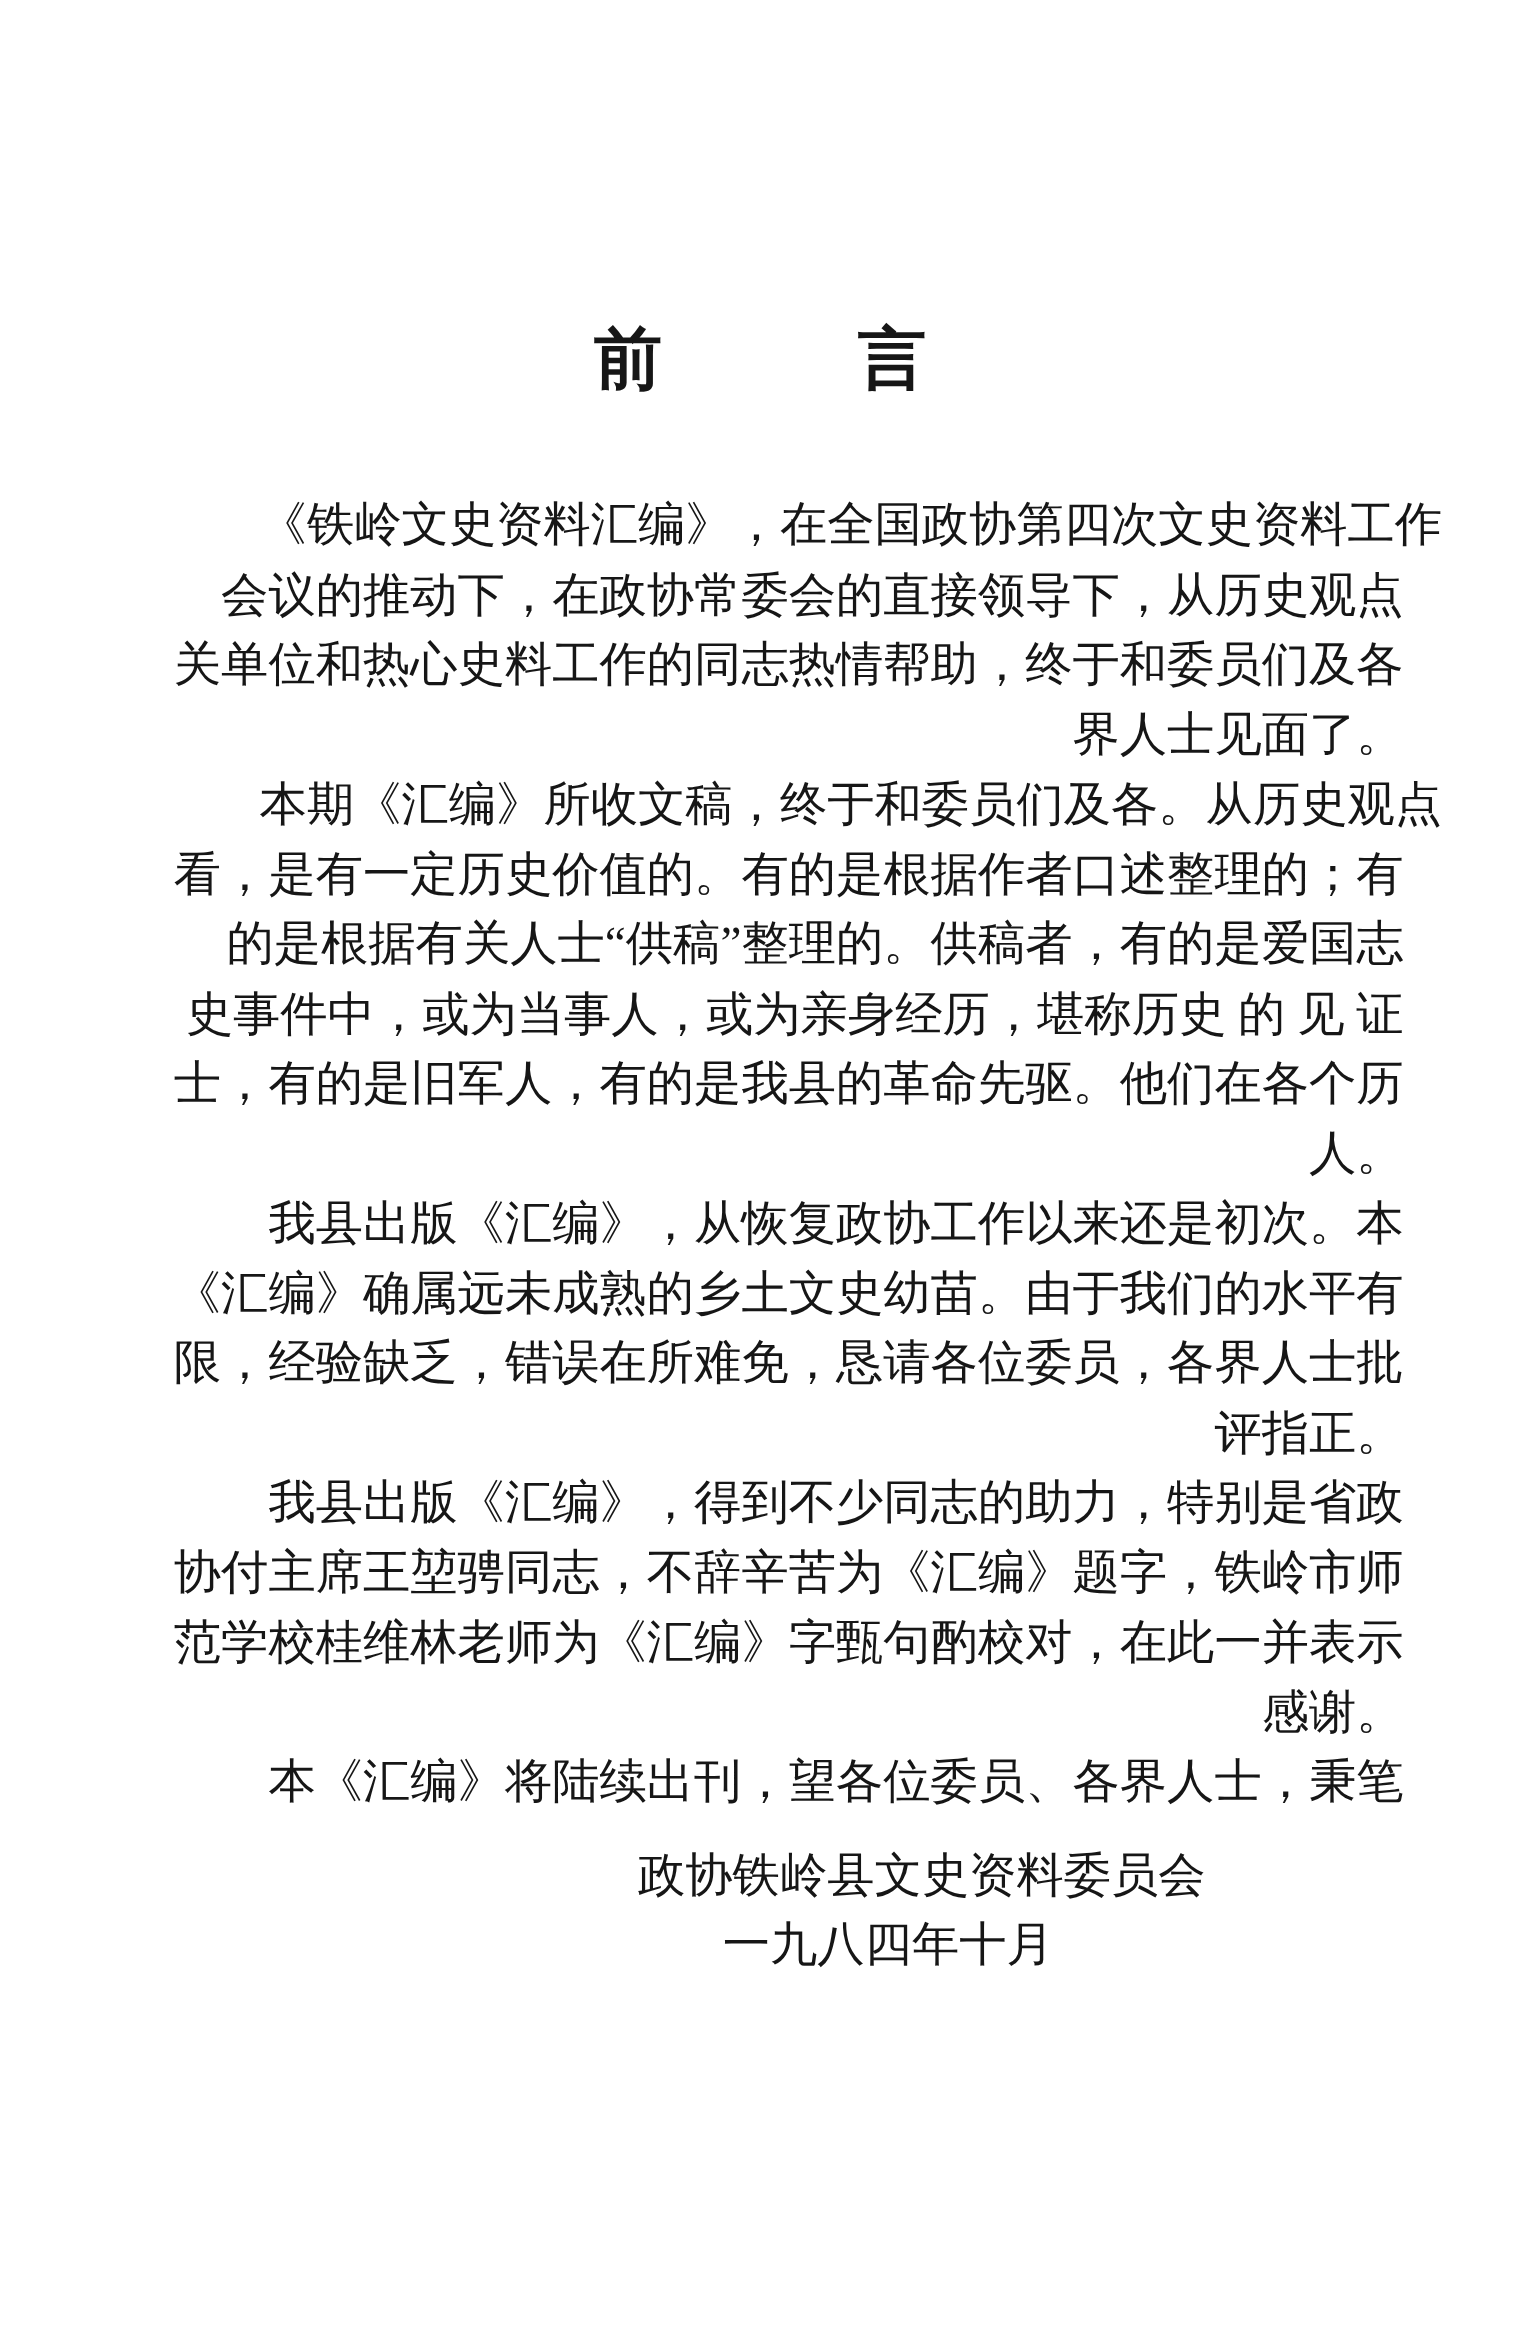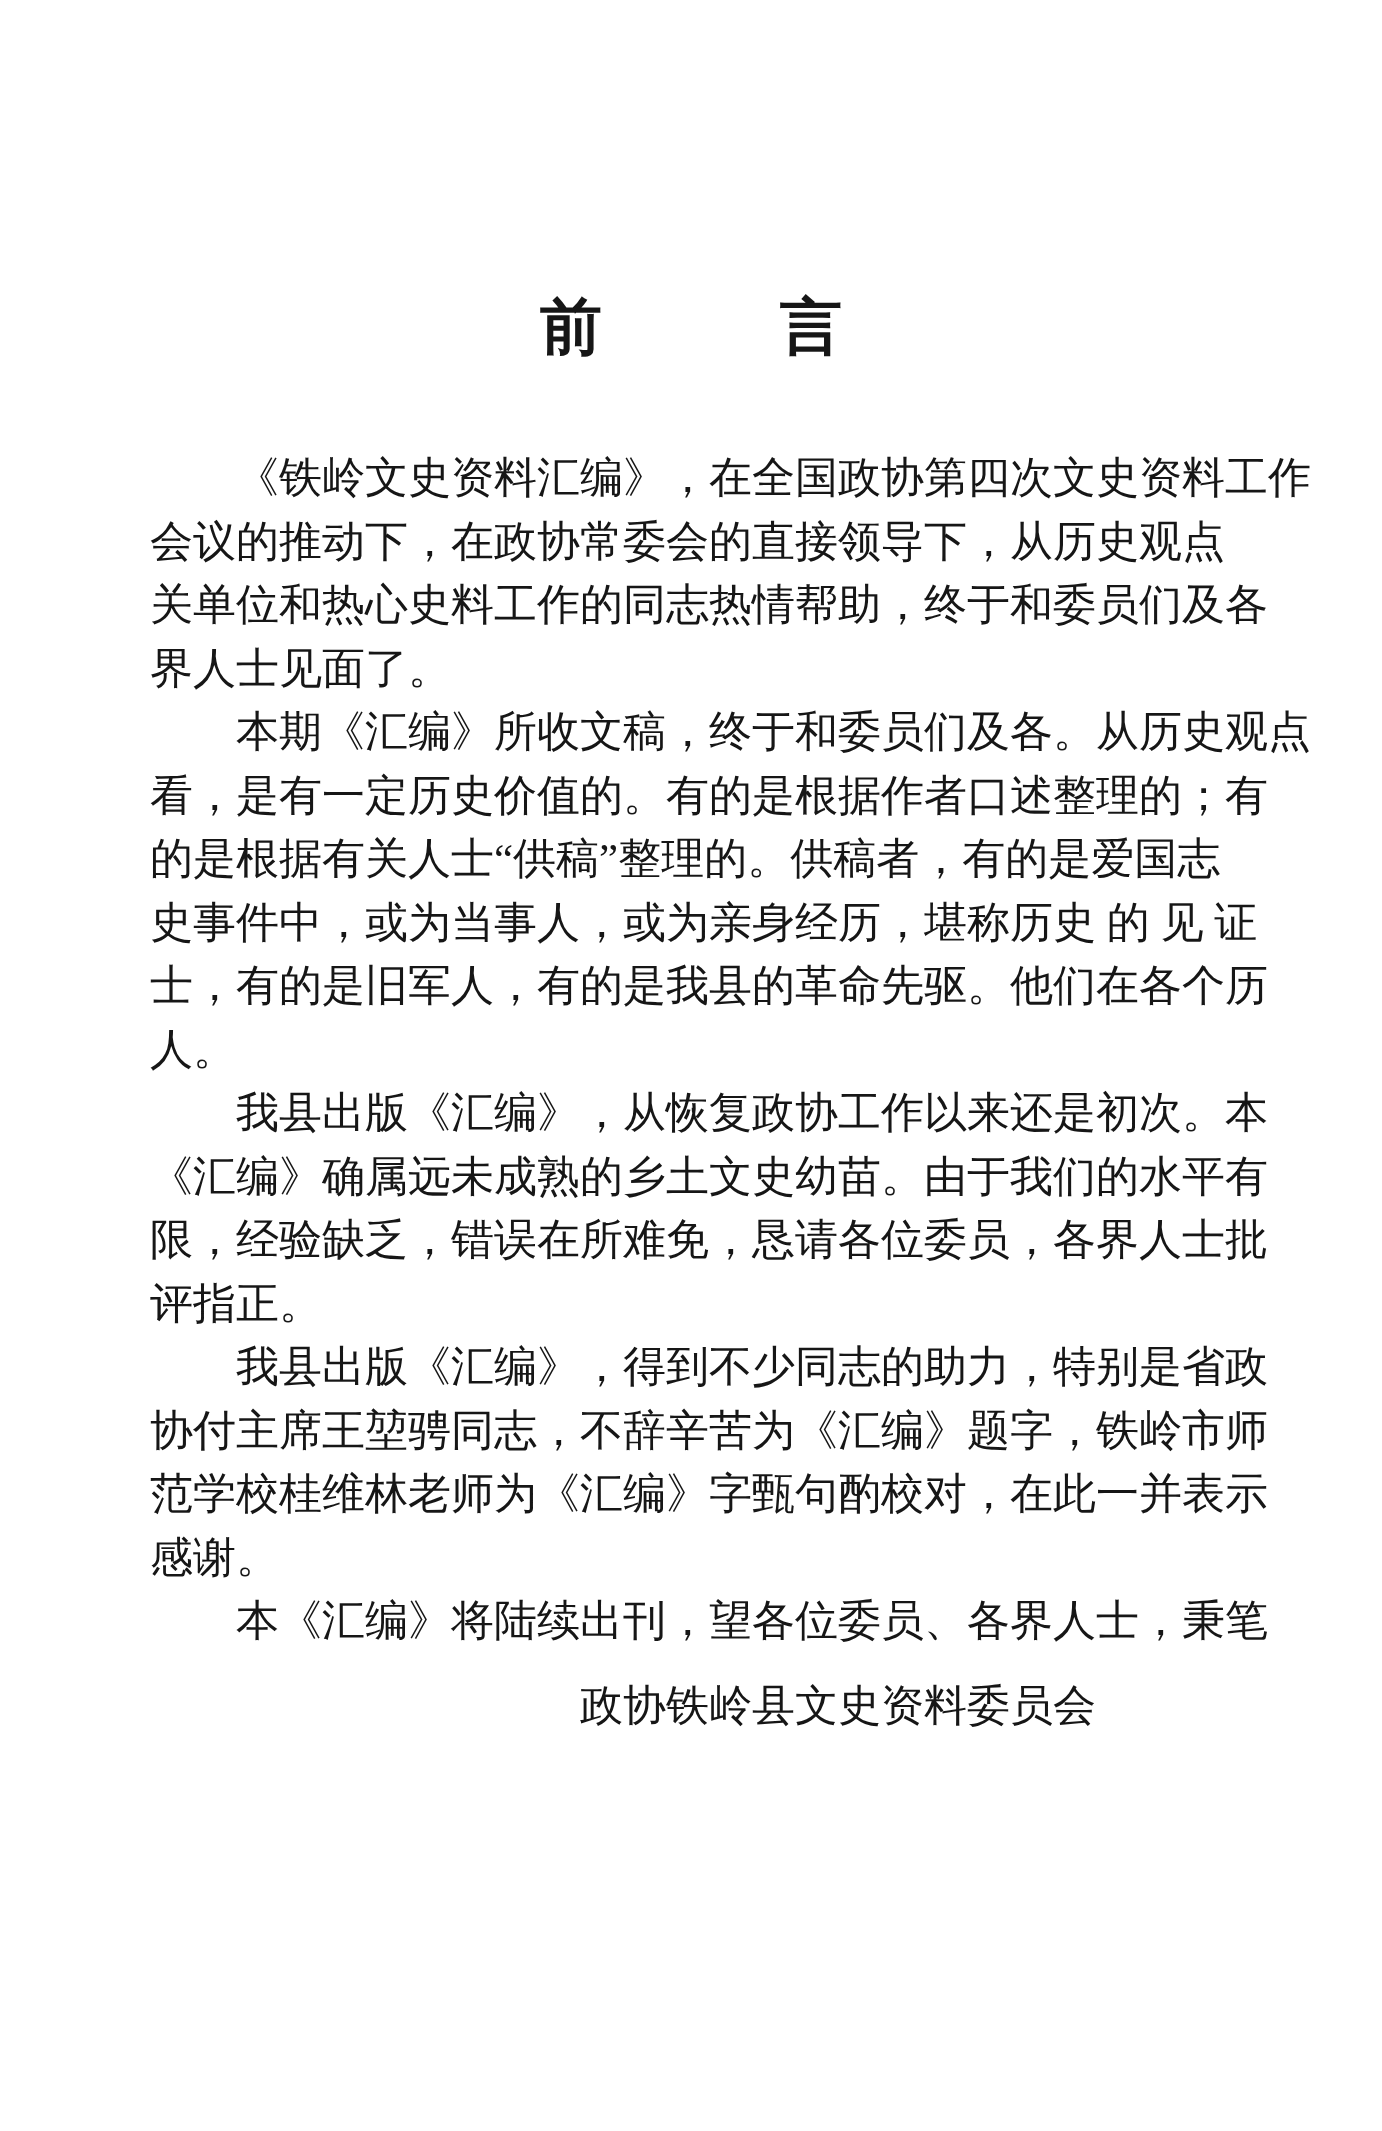--- a/index.html
+++ b/index.html
@@ -39,20 +39,21 @@
     width: 1126px;
     font-size: 43px;
     line-height: 63.5px;
     text-align: left;
   }
   .para { margin: 0; padding: 0; }
   .line {
     white-space: nowrap;
     height: 63.5px;
     overflow: visible;
+    text-align: right;
   }
   .para .line:first-child { text-indent: 86px; }
   
   .sig-committee {
     margin-top: 21px;
     height: 63.5px;
     text-align: right;
     padding-right: 180px;
     white-space: nowrap;
   }
@@ -103,16 +104,17 @@
       <div class="line">协付主席王堃骋同志，不辞辛苦为《汇编》题字，铁岭市师</div>
       <div class="line">范学校桂维林老师为《汇编》字甄句酌校对，在此一并表示</div>
       <div class="line">感谢。</div>
     </div>
 
     <div class="para">
       <div class="line">本《汇编》将陆续出刊，望各位委员、各界人士，秉笔</div>
     </div>
 
     <div class="sig-committee">政协铁岭县文史资料委员会</div>
+    <div class="sig-date">一九八四年十月</div>
 
   </div>
 
 </div>
 
 </body></html>

